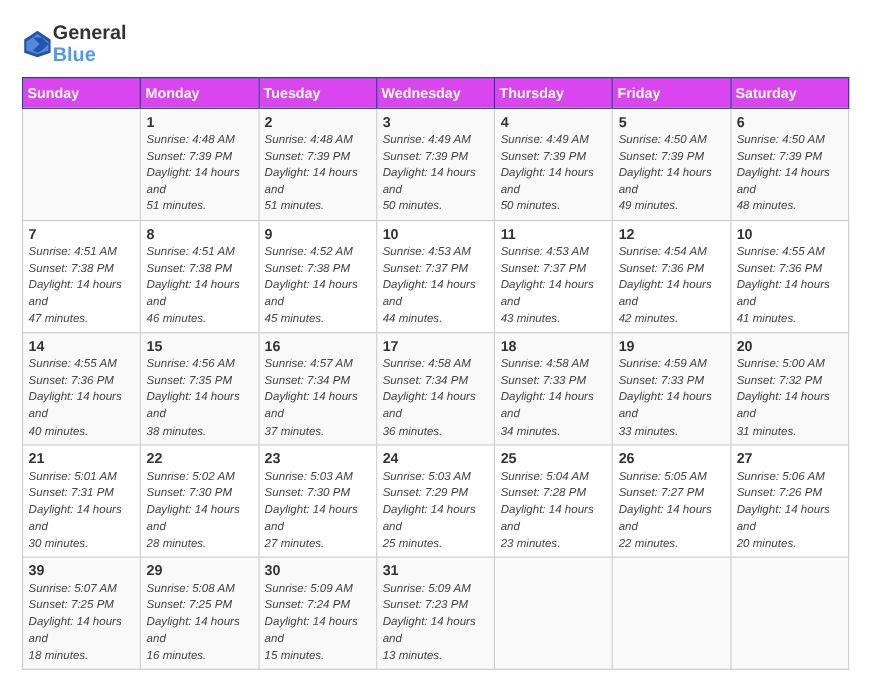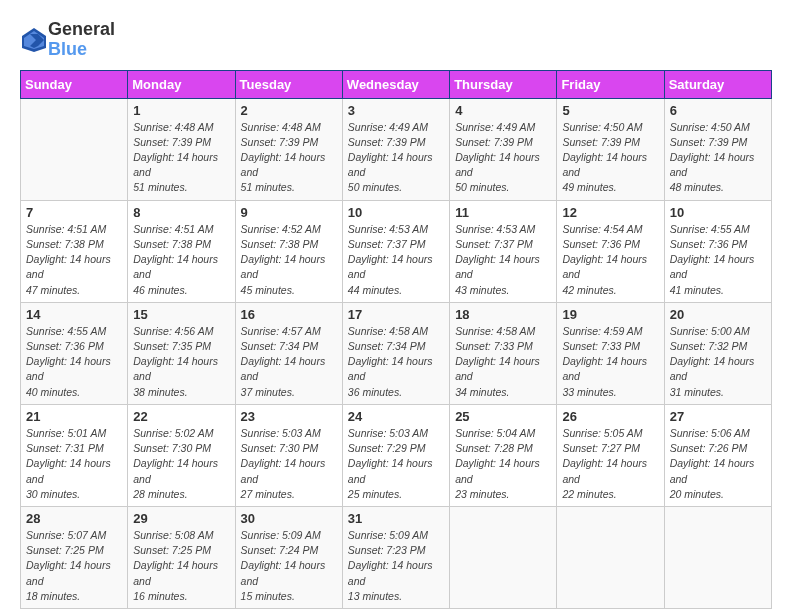--- a/index.html
+++ b/index.html
@@ -229,21 +229,21 @@
           <span class="day-number">26</span>
           <div class="day-info">Sunrise: 5:05 AM<br>Sunset: 7:27 PM<br>Daylight: 14 hours and<br>22 minutes.</div>
         </td>
         <td>
           <span class="day-number">27</span>
           <div class="day-info">Sunrise: 5:06 AM<br>Sunset: 7:26 PM<br>Daylight: 14 hours and<br>20 minutes.</div>
         </td>
       </tr>
       <tr>
         <td>
-          <span class="day-number">28</span>
+          <span class="day-number">39</span>
           <div class="day-info">Sunrise: 5:07 AM<br>Sunset: 7:25 PM<br>Daylight: 14 hours and<br>18 minutes.</div>
         </td>
         <td>
           <span class="day-number">29</span>
           <div class="day-info">Sunrise: 5:08 AM<br>Sunset: 7:25 PM<br>Daylight: 14 hours and<br>16 minutes.</div>
         </td>
         <td>
           <span class="day-number">30</span>
           <div class="day-info">Sunrise: 5:09 AM<br>Sunset: 7:24 PM<br>Daylight: 14 hours and<br>15 minutes.</div>
         </td>

